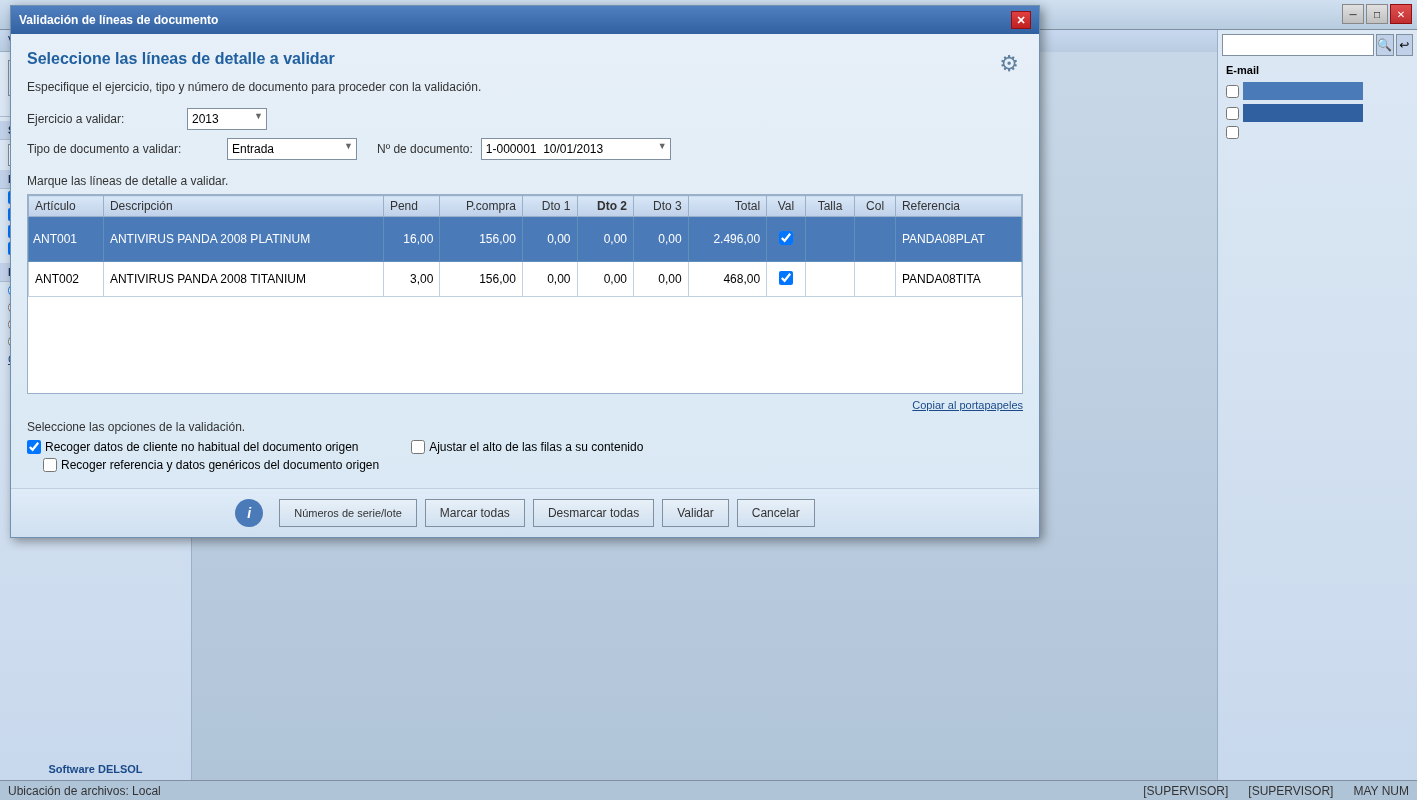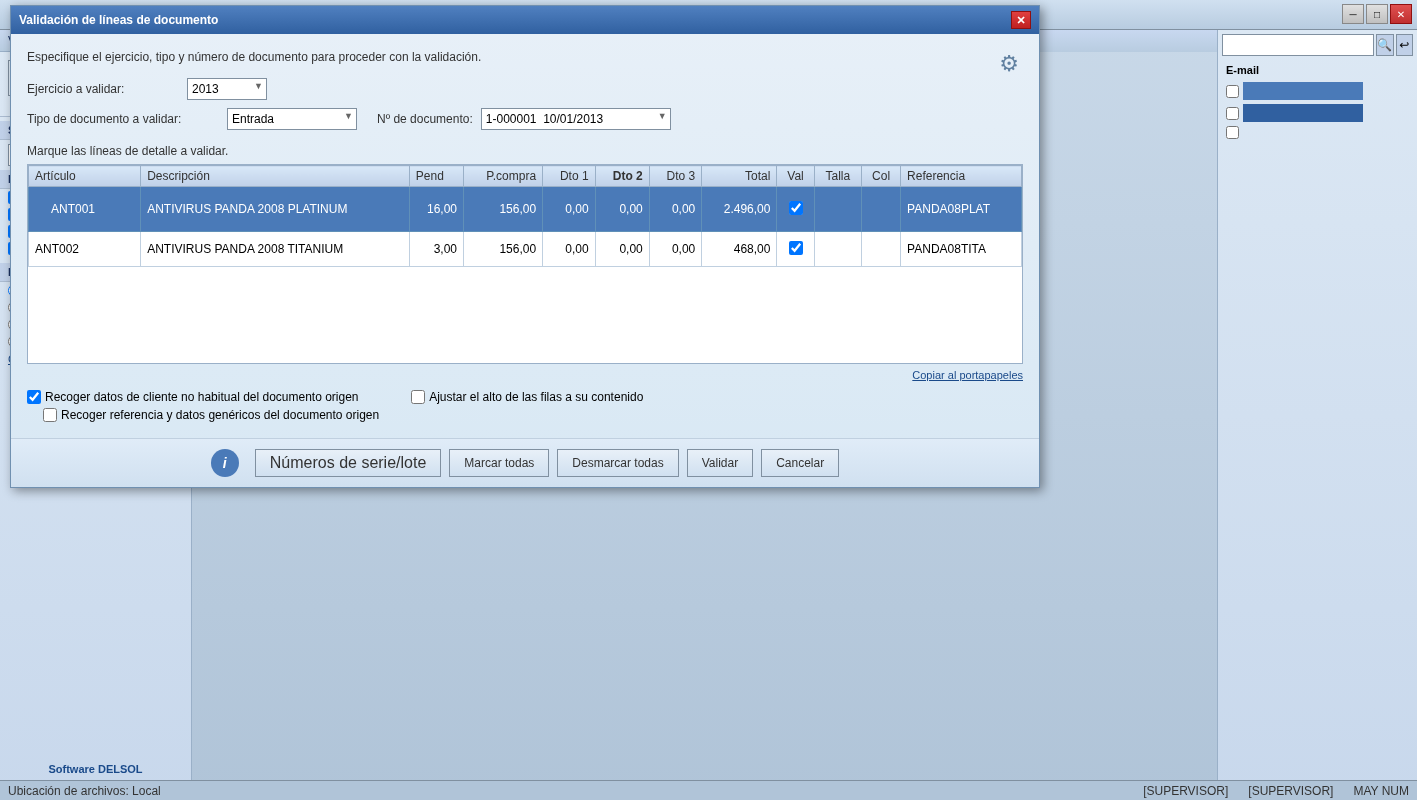--- a/index.html
+++ b/index.html
@@ -164,20 +164,21 @@
 
   <div class="dialog-titlebar">
     <span class="dialog-title">Validación de líneas de documento</span>
     <button class="dialog-close-btn">✕</button>
   </div>
 
   <div class="dialog-body">
 
     <div style="position:absolute;right:20px;top:45px;font-size:22px;color:#6080a0;cursor:pointer;">⚙</div>
 
+    <div style="color:#2060a0;font-size:16px;font-weight:bold;margin-bottom:12px;">Seleccione las líneas de detalle a validar</div>
 
     <div style="font-size:12px;color:#333;margin-bottom:14px;">Especifique el ejercicio, tipo y número de documento para proceder con la validación.</div>
 
     <div style="display:flex;align-items:center;margin-bottom:8px;">
       <span style="min-width:160px;font-size:12px;color:#333;">Ejercicio a validar:</span>
       <div style="position:relative;display:inline-block;">
         <select style="height:22px;border:1px solid #8090a0;background:white;font-size:12px;padding:0 20px 0 4px;appearance:none;width:80px;">
           <option>2013</option>
         </select>
         <span style="position:absolute;right:4px;top:3px;font-size:9px;color:#666;pointer-events:none;">▼</span>
@@ -215,21 +216,21 @@
             <th style="background:linear-gradient(to bottom,#d8e8f8,#c0d0e8);border:1px solid #9ab0c8;padding:3px 6px;text-align:right;font-weight:normal;color:#333;white-space:nowrap;">Total</th>
             <th style="background:linear-gradient(to bottom,#d8e8f8,#c0d0e8);border:1px solid #9ab0c8;padding:3px 6px;text-align:center;font-weight:normal;color:#333;white-space:nowrap;">Val</th>
             <th style="background:linear-gradient(to bottom,#d8e8f8,#c0d0e8);border:1px solid #9ab0c8;padding:3px 6px;text-align:center;font-weight:normal;color:#333;white-space:nowrap;">Talla</th>
             <th style="background:linear-gradient(to bottom,#d8e8f8,#c0d0e8);border:1px solid #9ab0c8;padding:3px 6px;text-align:center;font-weight:normal;color:#333;white-space:nowrap;">Col</th>
             <th style="background:linear-gradient(to bottom,#d8e8f8,#c0d0e8);border:1px solid #9ab0c8;padding:3px 6px;text-align:left;font-weight:normal;color:#333;white-space:nowrap;">Referencia</th>
           </tr>
         </thead>
         <tbody>
 
           <tr style="background:#4a7ab8;">
-            <td style="border:1px solid #6090b8;padding:3px 22px;color:white;white-space:nowrap;">ANT001</td>
+            <td style="border:1px solid #6090b8;padding:3px 4px;color:white;white-space:nowrap;">ANT001</td>
             <td style="border:1px solid #6090b8;padding:15px 6px;color:white;white-space:nowrap;">ANTIVIRUS PANDA 2008 PLATINUM</td>
             <td style="border:1px solid #6090b8;padding:3px 6px;color:white;white-space:nowrap;text-align:right;">16,00</td>
             <td style="border:1px solid #6090b8;padding:3px 6px;color:white;white-space:nowrap;text-align:right;">156,00</td>
             <td style="border:1px solid #6090b8;padding:3px 6px;color:white;white-space:nowrap;text-align:right;">0,00</td>
             <td style="border:1px solid #6090b8;padding:3px 6px;color:white;white-space:nowrap;text-align:right;">0,00</td>
             <td style="border:1px solid #6090b8;padding:3px 6px;color:white;white-space:nowrap;text-align:right;">0,00</td>
             <td style="border:1px solid #6090b8;padding:3px 6px;color:white;white-space:nowrap;text-align:right;">2.496,00</td>
             <td style="border:1px solid #6090b8;padding:3px 6px;color:white;white-space:nowrap;text-align:center;"><input type="checkbox" checked="" style="width: 14px; height: 14px;"></td>
             <td style="border:1px solid #6090b8;padding:3px 6px;color:white;white-space:nowrap;text-align:center;"></td>
             <td style="border:1px solid #6090b8;padding:3px 6px;color:white;white-space:nowrap;text-align:center;"></td>
@@ -252,20 +253,21 @@
           </tr>
         </tbody>
       </table>
     </div>
 
     <div style="text-align:right;margin-bottom:8px;">
       <span style="color:#1a4a8a;text-decoration:underline;cursor:pointer;font-size:11px;">Copiar al portapapeles</span>
     </div>
 
     <div style="margin-top:4px;">
+      <div style="font-size:12px;color:#333;margin-bottom:6px;">Seleccione las opciones de la validación.</div>
       <div style="display:flex;gap:32px;">
         <div style="display:flex;flex-direction:column;gap:4px;">
           <div style="display:flex;align-items:center;gap:4px;">
             <input type="checkbox" checked="" style="width: 14px; height: 14px;">
             <span style="font-size:12px;">Recoger datos de cliente no habitual del documento origen</span>
           </div>
           <div style="display:flex;align-items:center;gap:4px;padding-left:16px;">
             <input type="checkbox" style="width: 14px; height: 14px;">
             <span style="font-size:12px;">Recoger referencia y datos genéricos del documento origen</span>
           </div>
@@ -273,19 +275,19 @@
         <div style="display:flex;gap:4px;">
           <input type="checkbox" style="width: 14px; height: 14px;">
           <span style="font-size:12px;">Ajustar el alto de las filas a su contenido</span>
         </div>
       </div>
     </div>
   </div>
 
   <div style="display:flex;justify-content:center;align-items:center;gap:8px;padding:10px 16px;border-top:1px solid #c0d0e0;background:linear-gradient(to bottom,#e0ecf8,#d0e0f0);">
     <div style="width:28px;height:28px;background:#4a7ab8;border-radius:50%;color:white;display:flex;align-items:center;justify-content:center;font-style:italic;font-weight:bold;font-size:14px;margin-right:8px;">i</div>
-    <button style="height:28px;padding:0 14px;border:1px solid #8090a0;background:linear-gradient(to bottom,#e8f0f8,#d0e0f0);cursor:pointer;font-size:16px;color:#333;">Números de serie/lote</button>
+    <button style="height:28px;padding:0 14px;border:1px solid #8090a0;background:linear-gradient(to bottom,#e8f0f8,#d0e0f0);cursor:pointer;font-size:11px;color:#333;">Números de serie/lote</button>
     <button style="height:28px;padding:0 14px;border:1px solid #8090a0;background:linear-gradient(to bottom,#e8f0f8,#d0e0f0);cursor:pointer;font-size:12px;color:#333;">Marcar todas</button>
     <button style="height:28px;padding:0 14px;border:1px solid #8090a0;background:linear-gradient(to bottom,#e8f0f8,#d0e0f0);cursor:pointer;font-size:12px;color:#333;">Desmarcar todas</button>
     <button style="height:28px;padding:0 14px;border:1px solid #8090a0;background:linear-gradient(to bottom,#e8f0f8,#d0e0f0);cursor:pointer;font-size:12px;color:#333;">Validar</button>
     <button style="height:28px;padding:0 14px;border:1px solid #8090a0;background:linear-gradient(to bottom,#e8f0f8,#d0e0f0);cursor:pointer;font-size:12px;color:#333;">Cancelar</button>
   </div>
 </div>
 
 </body></html>

